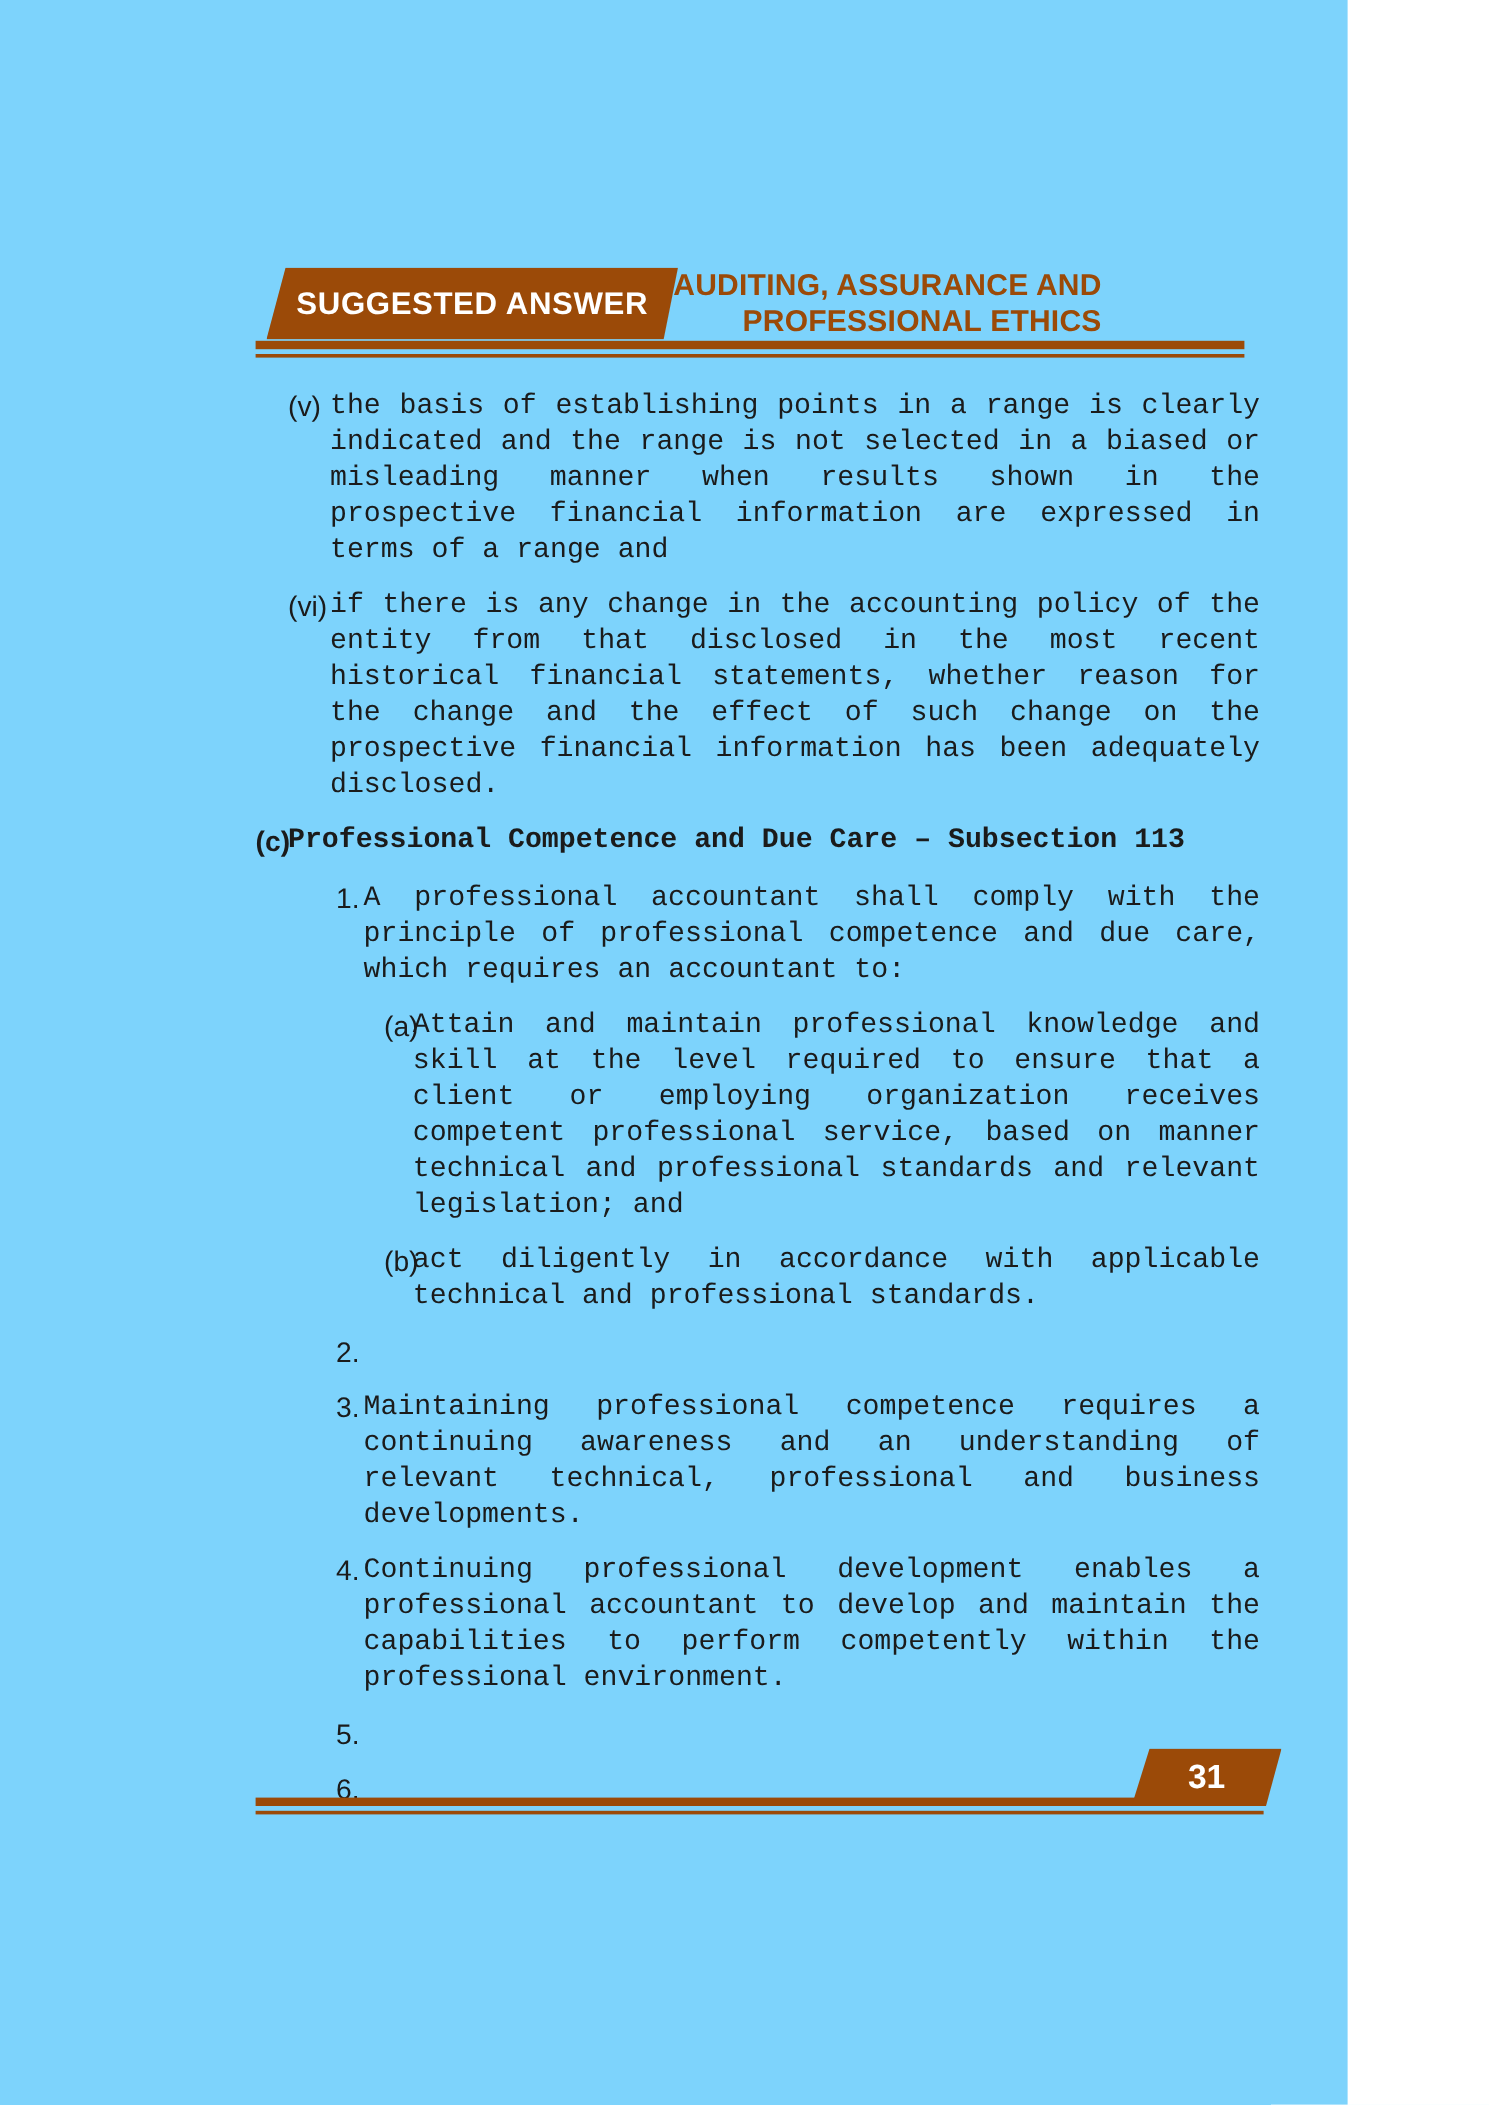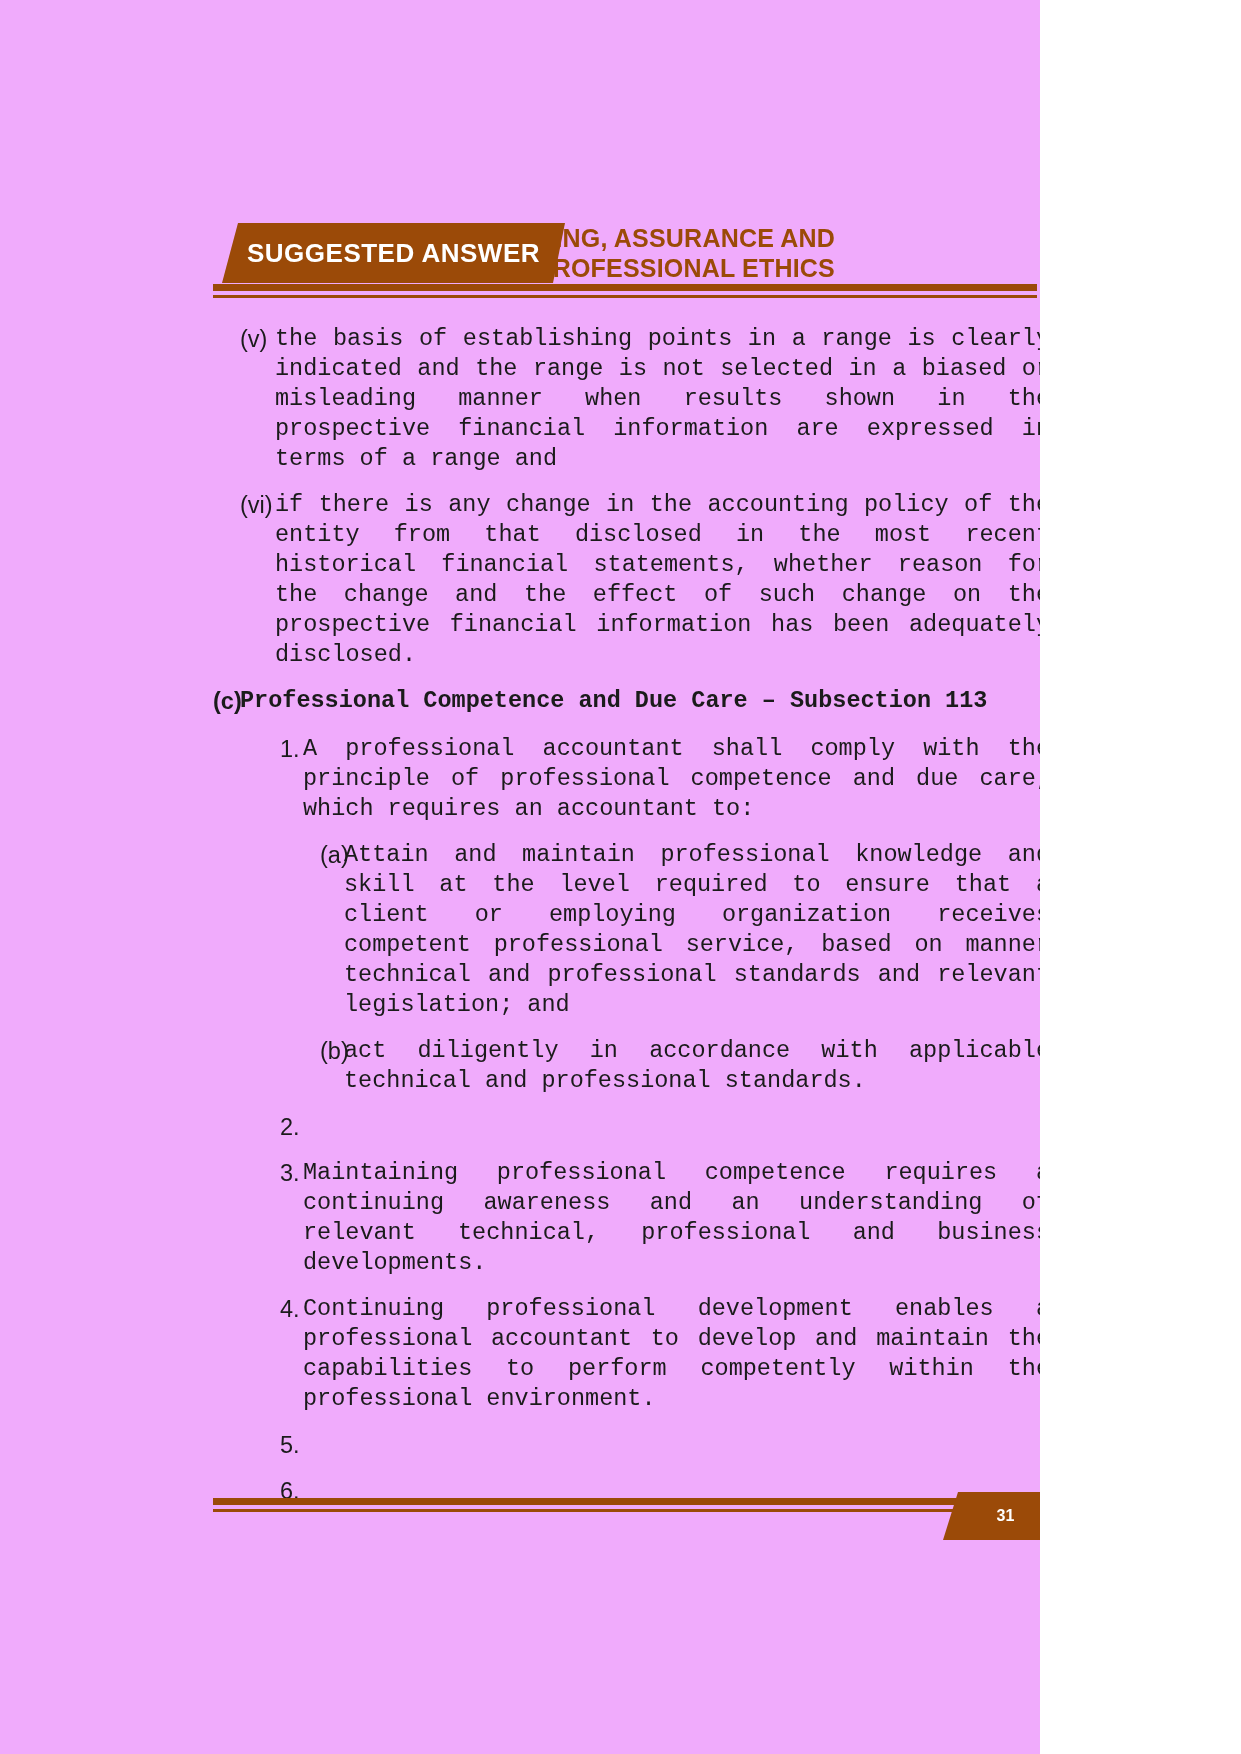--- a/index.html
+++ b/index.html
@@ -1,22 +1,22 @@
 <!DOCTYPE html>
 <html style="--accent: #9b4a08; --ink: #1b1b1b;"><head>
 <meta charset="utf-8">
 <style>
   :root { --accent: #9b4a08; --ink: #1b1b1b; }
   * { margin: 0; padding: 0; box-sizing: border-box; }
   html, body { background: #ffffff; }
   .page {
     position: relative;
-    width: 1040px;
+    width: 1123px;
     height: 1754px;
-    background: #f0abfc;
+    background: #7dd3fc;
     font-family: "Liberation Sans", sans-serif;
     overflow: hidden;
   }
   
   .banner {
     position: absolute;
     left: 222px; top: 223px;
     width: 343px; height: 60px;
     background: var(--accent);
     clip-path: polygon(16px 0, 343px 0, 331px 60px, 0 60px);
@@ -59,24 +59,23 @@
   .heading .txt { text-align: left; }
   
   .page-badge {
     position: absolute;
     left: 943px; top: 1457px;
     width: 125px; height: 48px;
     background: var(--accent);
     clip-path: polygon(15px 0, 125px 0, 112px 48px, 0 48px);
     display: flex; align-items: center; justify-content: center;
     color: #ffffff;
-    font-size: 16px;
+    font-size: 28px;
     font-weight: bold;
     z-index: 2;
-    margin-top: 35px;
   }
   .rule-bottom-thick { left: 213px; top: 1498px; width: 832px; height: 7px; }
   .rule-bottom-thin  { left: 213px; top: 1509px; width: 840px; height: 3px; }
 </style>
 </head>
 <body>
 
 <div class="page">
 
   <div class="banner">

